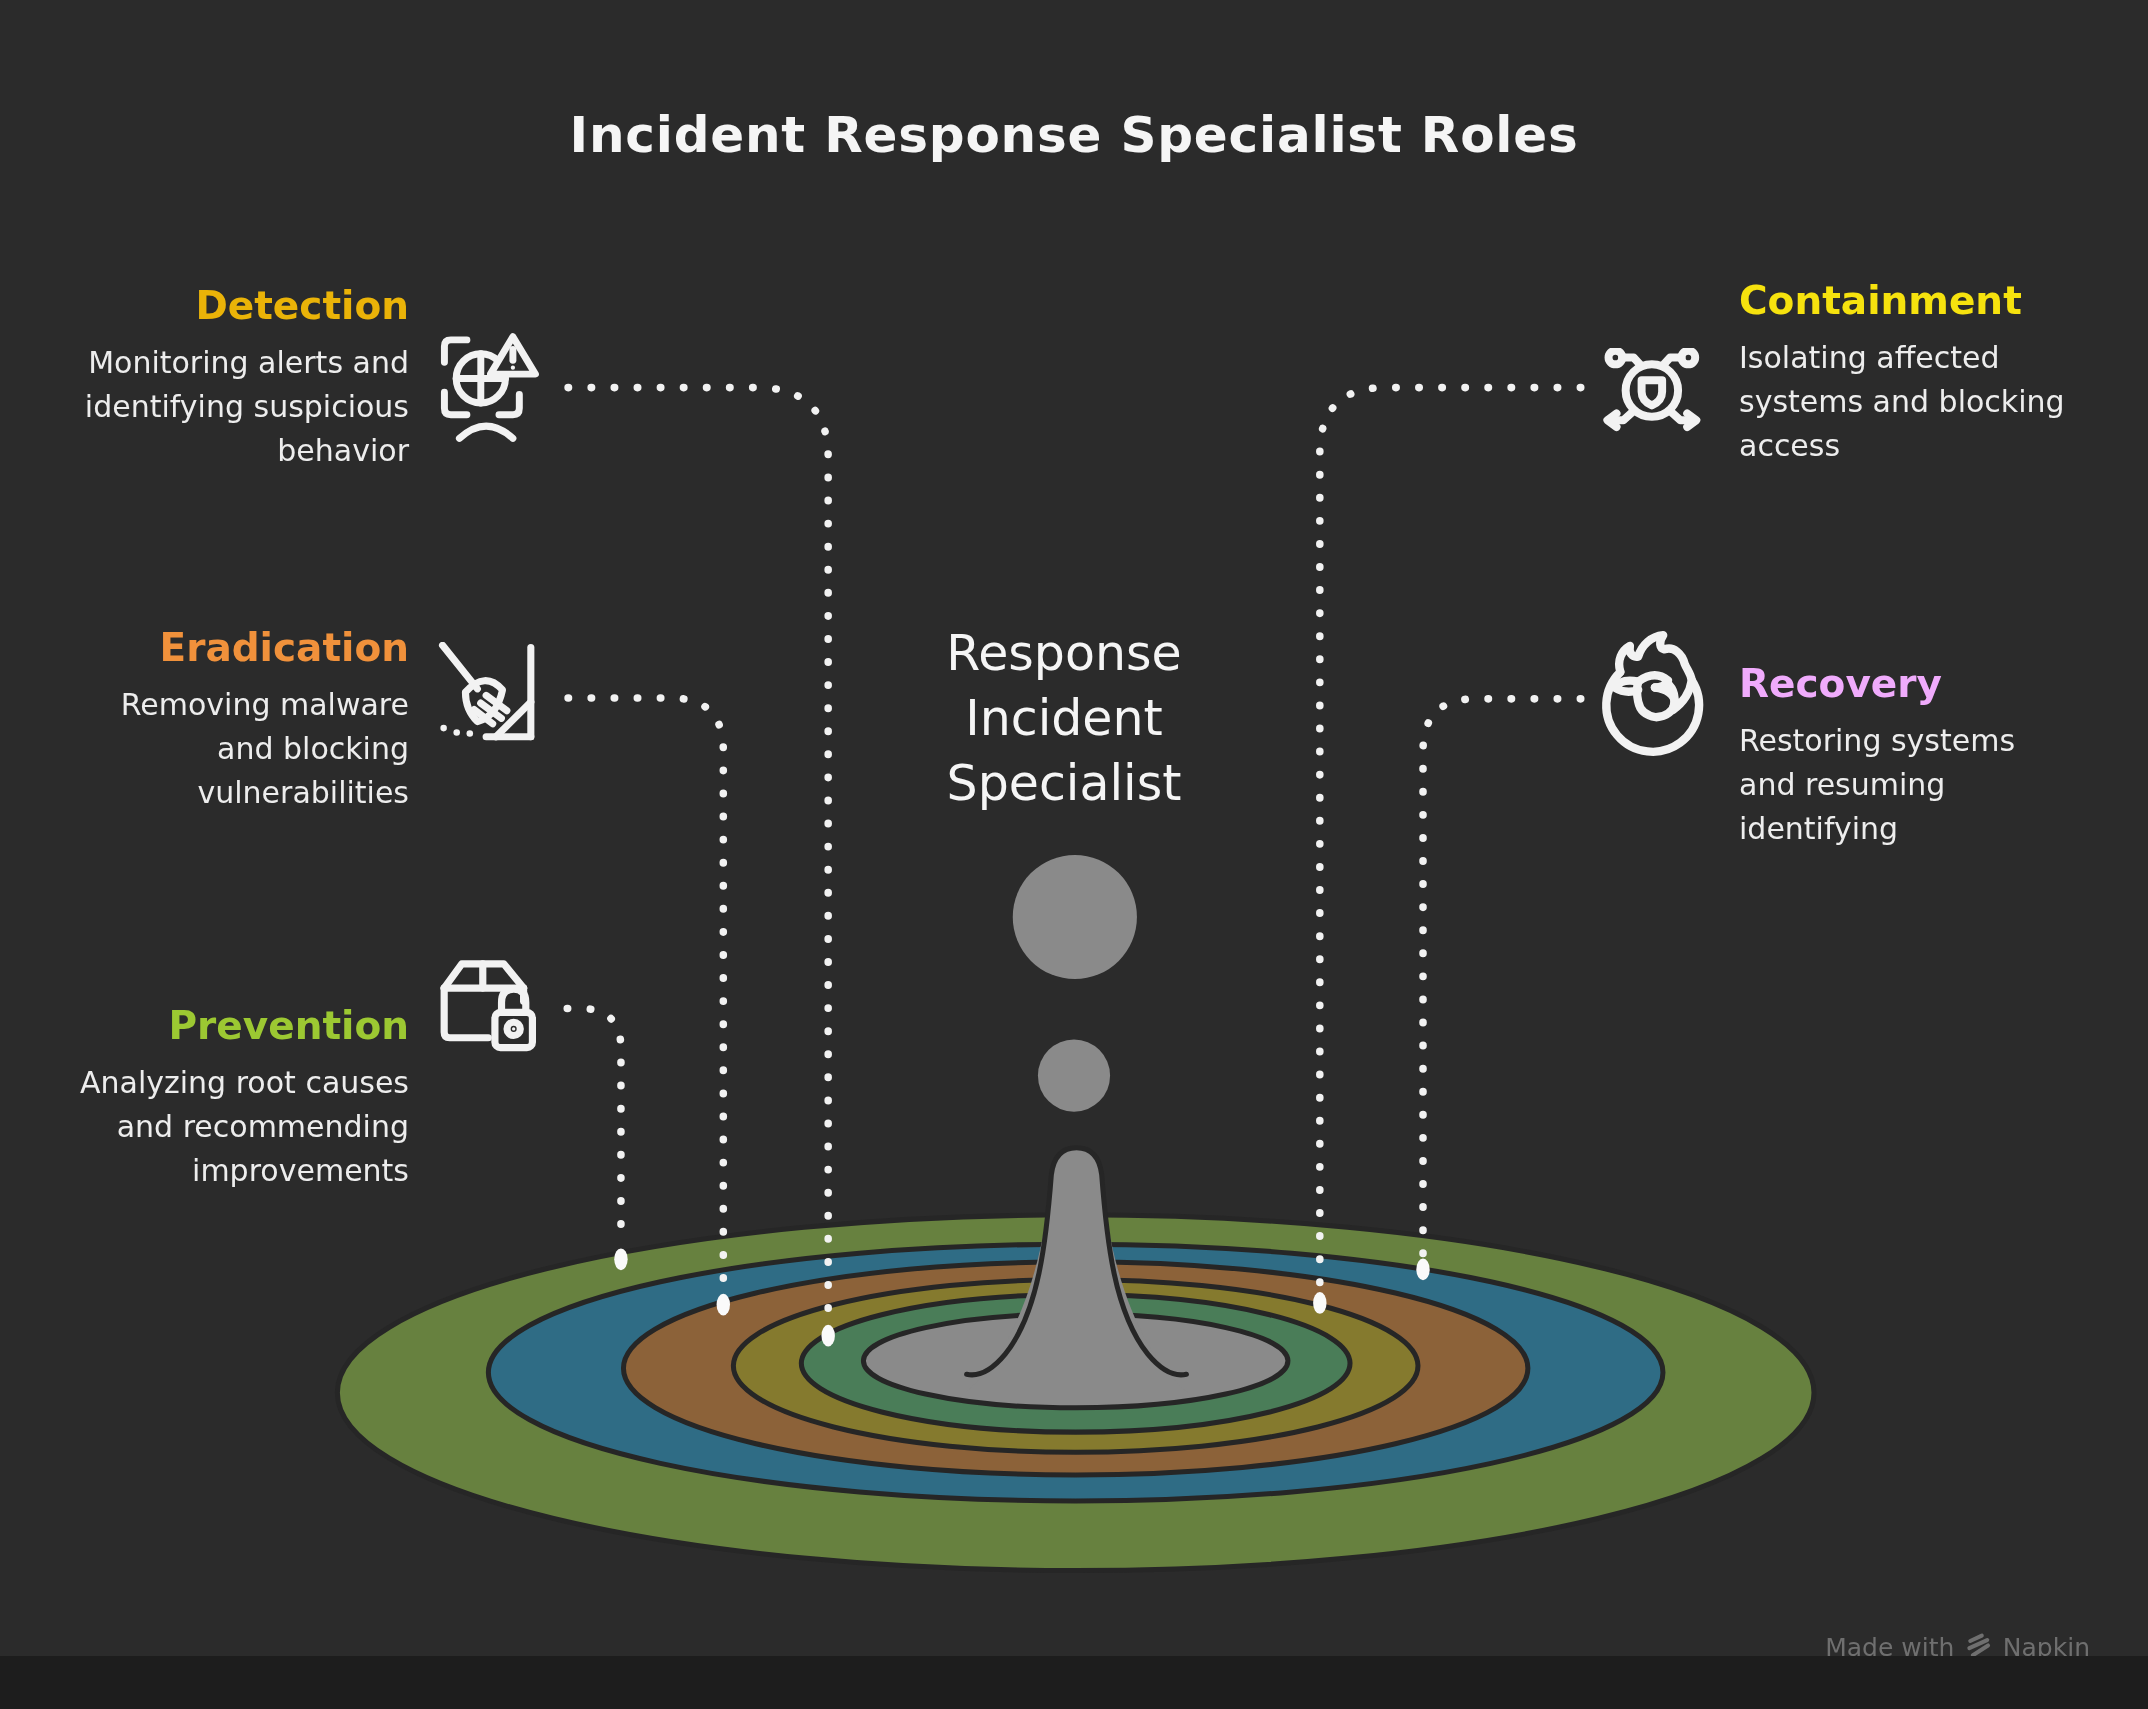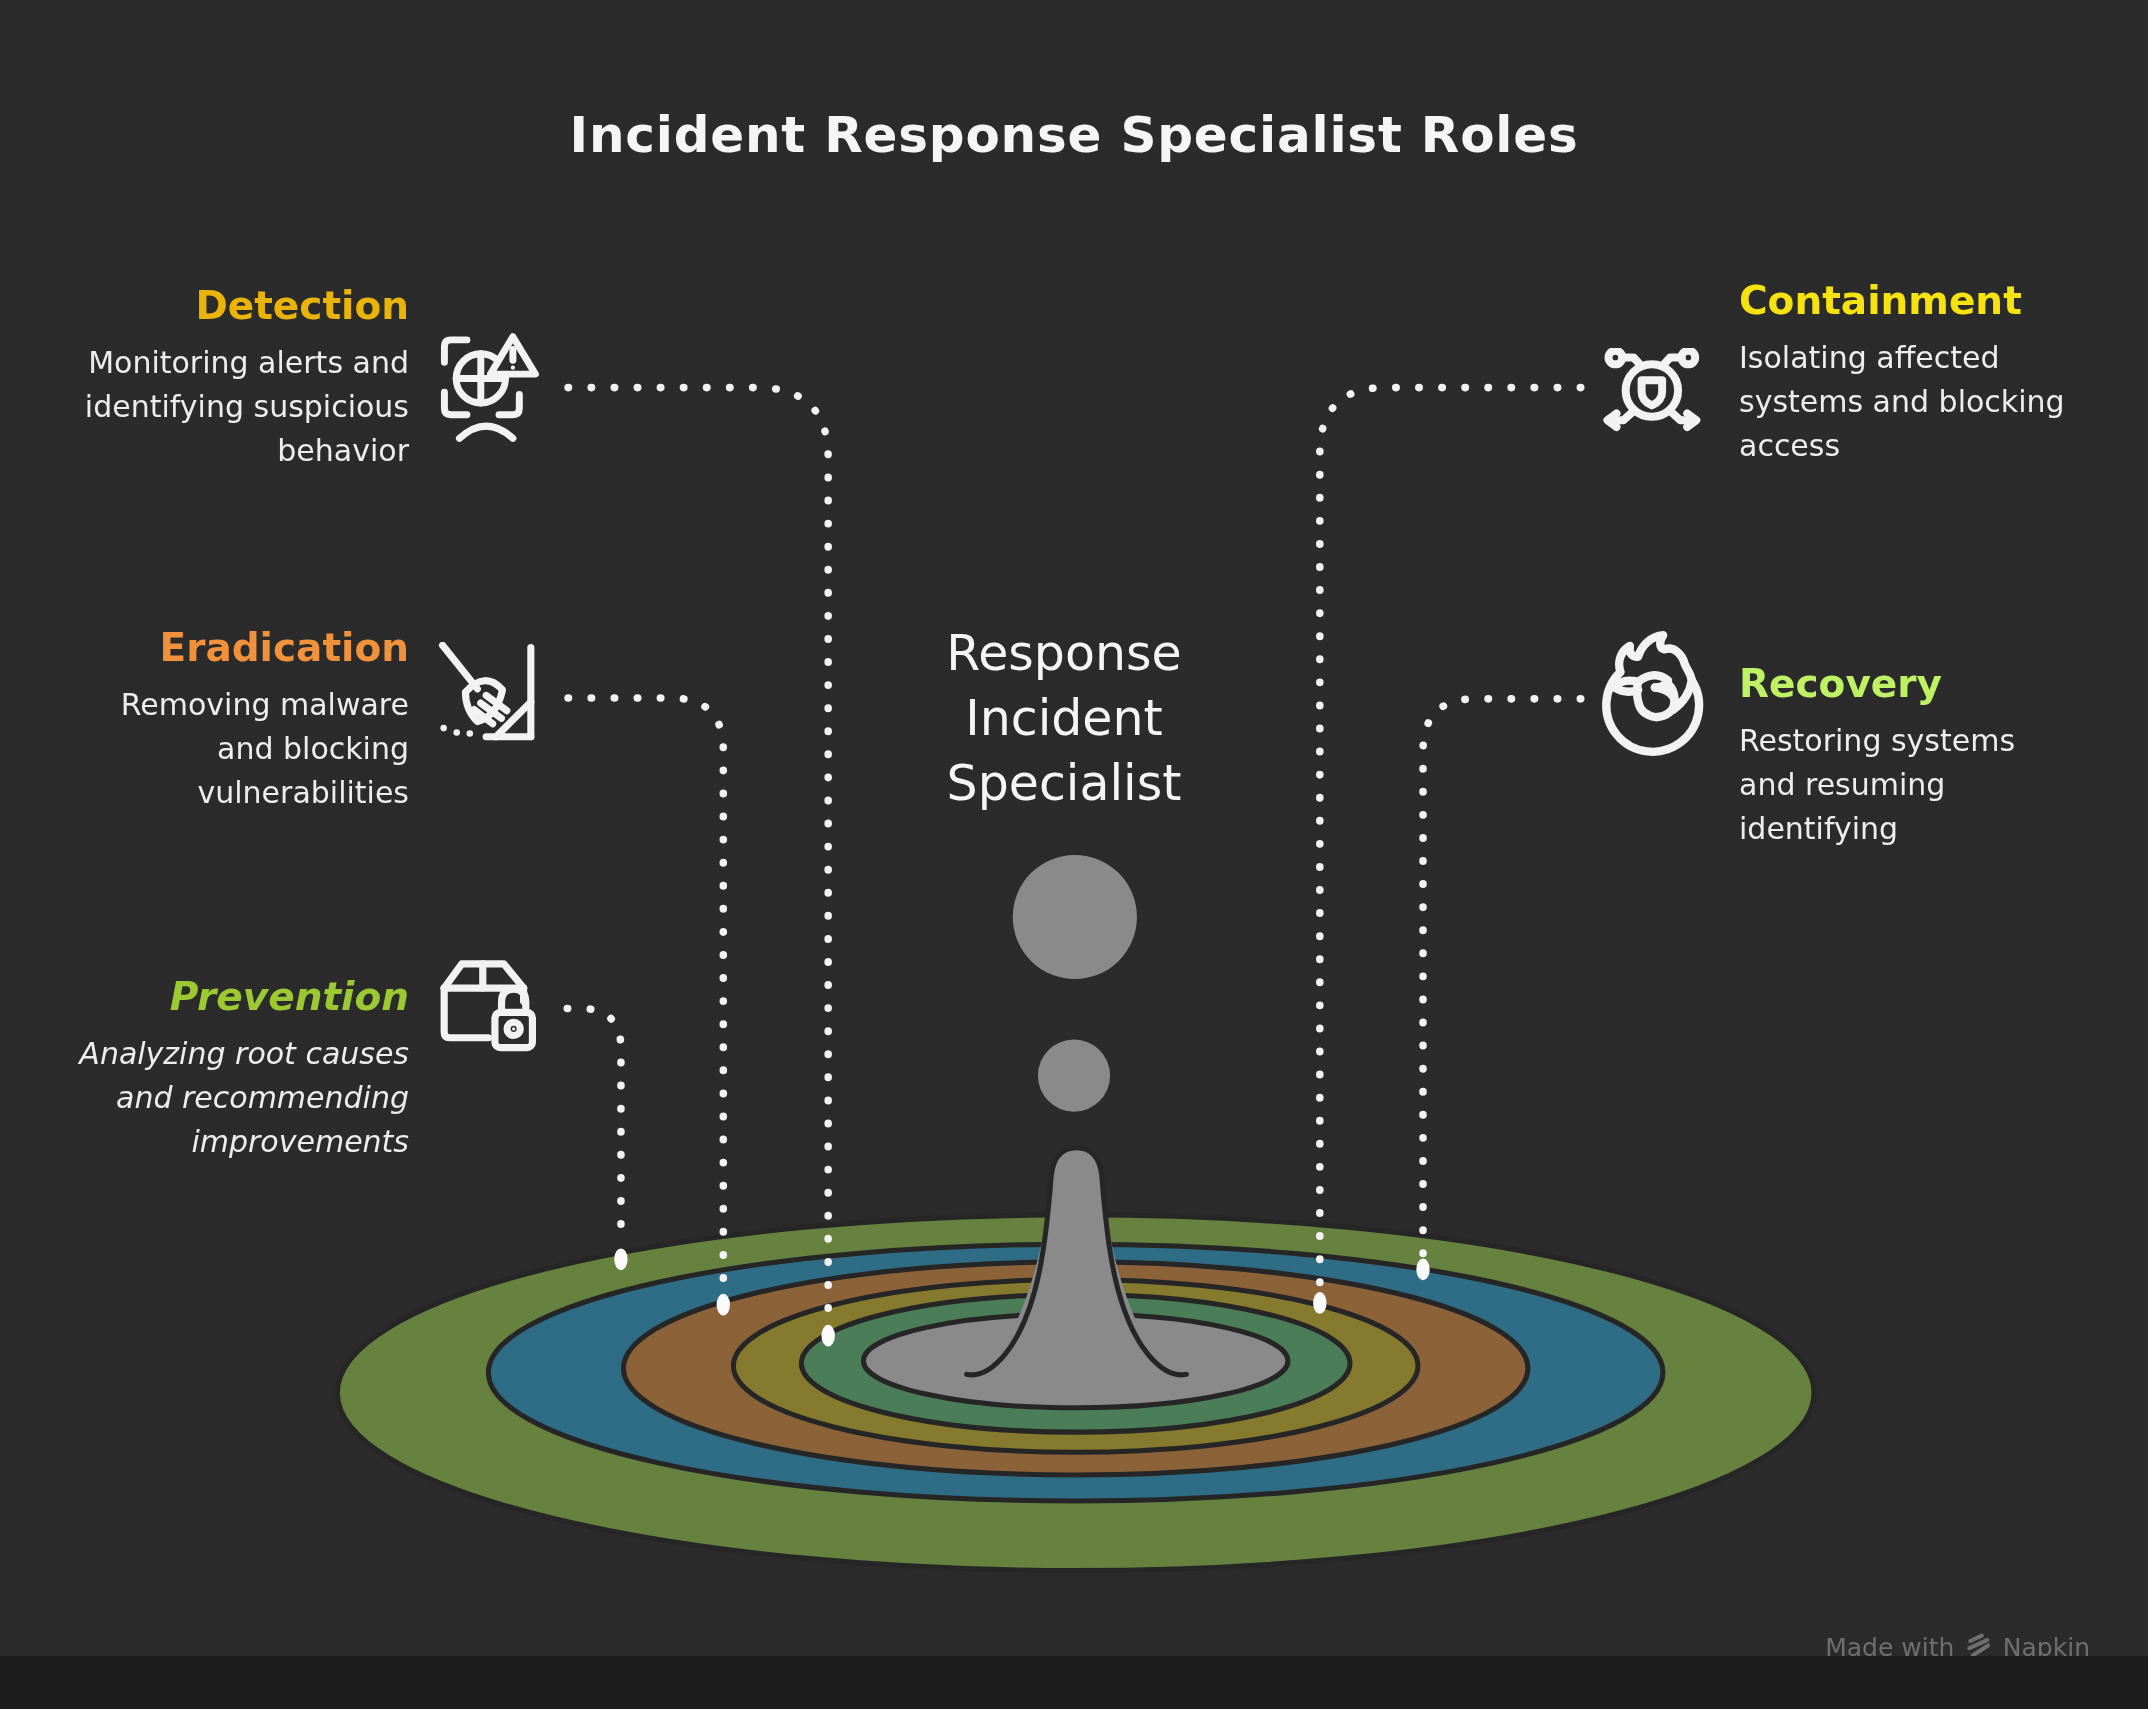--- a/index.html
+++ b/index.html
@@ -21,29 +21,29 @@
   .role { position:absolute; }
   .role-label { font-size:39px; font-weight:bold; line-height:47px; }
   .role-desc { color:#ededed; font-size:30px; line-height:44px; margin-top:11.7px; }
   .role-desc span { display:block; }
 
   .role-left  { left:34px;  width:375px; text-align:right; }
   .role-right { left:1739px; width:386px; text-align:left; }
 
   .role-detection   { top:282px; }
   .role-eradication { top:624px; }
-  .role-prevention  { top:973px;font-style:italic; }
+  .role-prevention  { top:1002px; }
   .role-containment { top:277px; }
   .role-recovery    { top:660px; }
 
   .role-detection   .role-label { color:#eab308; }
   .role-eradication .role-label { color:#f0913b; }
   .role-prevention  .role-label { color:#9cc832; }
   .role-containment .role-label { color:#f6e20e; }
-  .role-recovery    .role-label { color:#bef264; }
+  .role-recovery    .role-label { color:#f0abfc; }
 
   .center-label {
     position:absolute; left:875px; top:621px; width:378px;
     text-align:center; color:#f5f5f5; font-size:49px; line-height:65px;
   }
   .center-label span { display:block; }
 
   .watermark {
     position:absolute; right:58px; top:1633px;
     display:flex; align-items:center; gap:10px;

